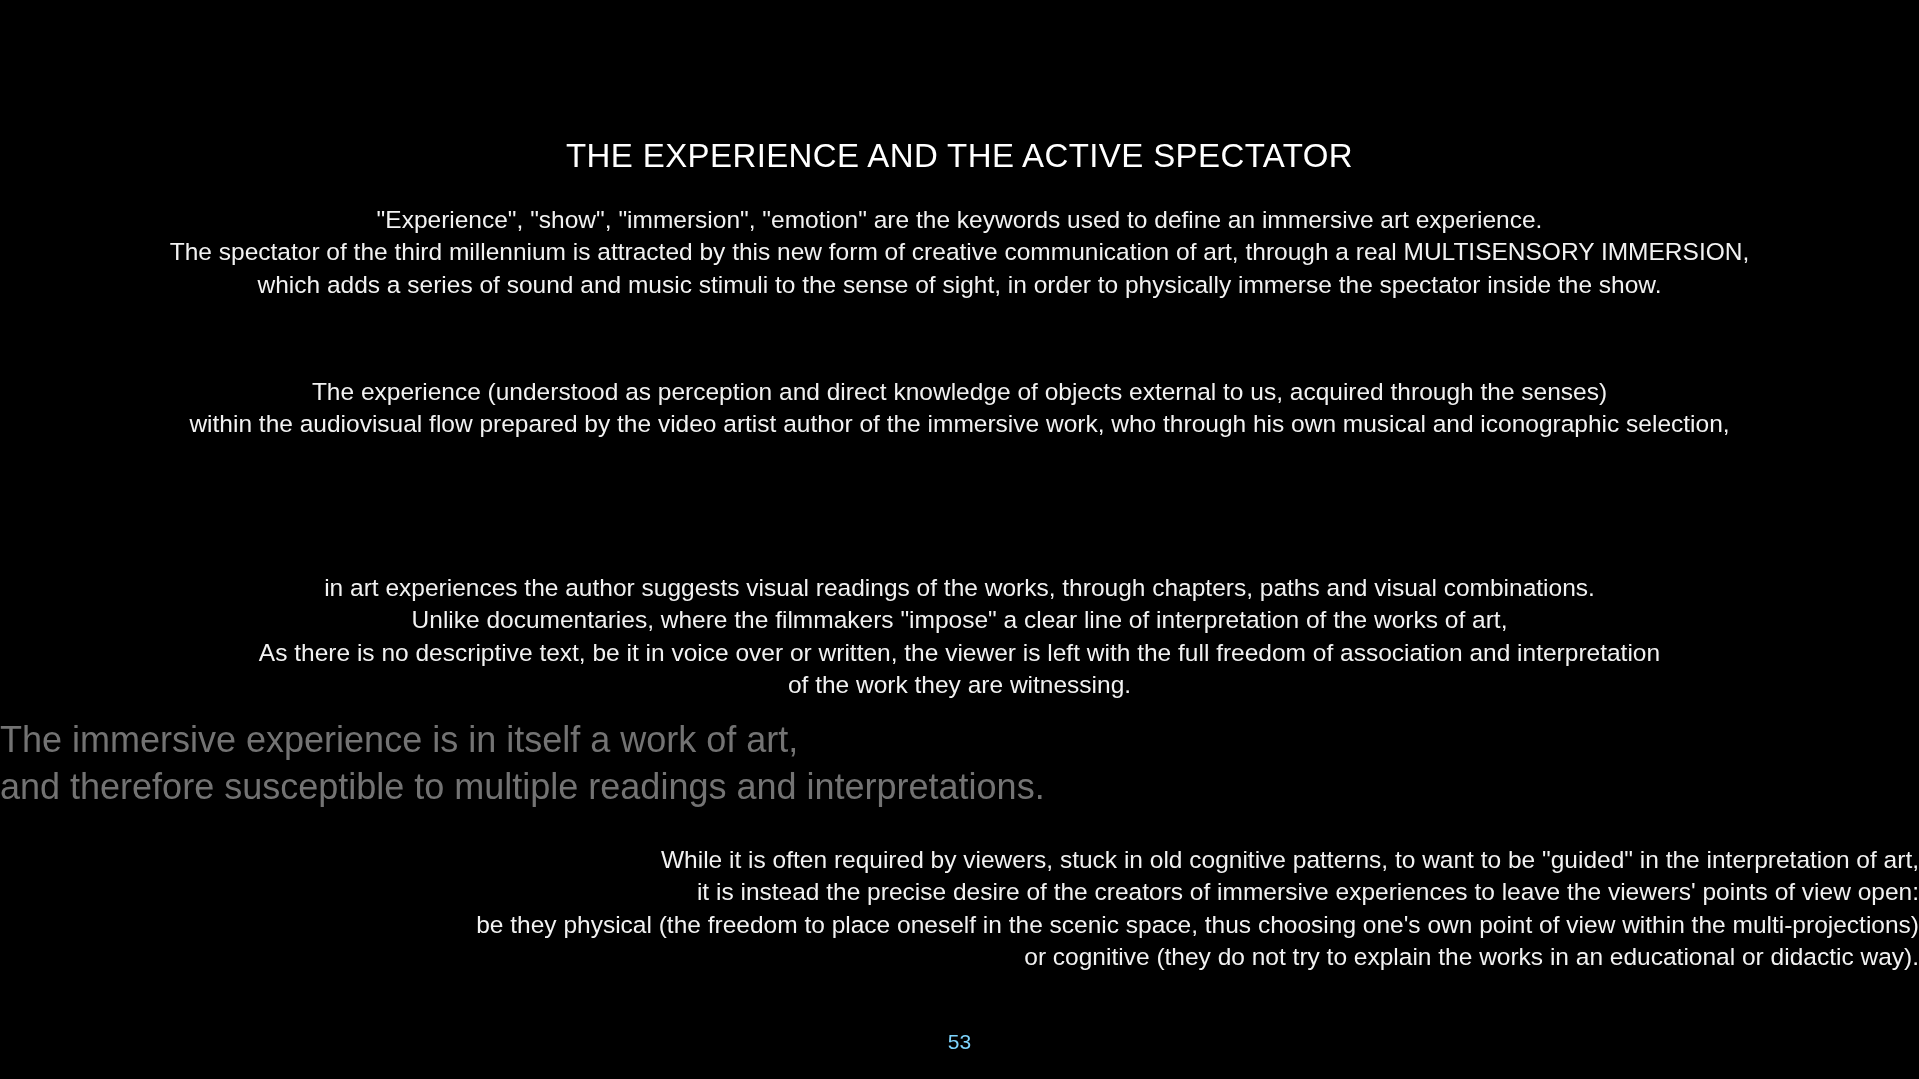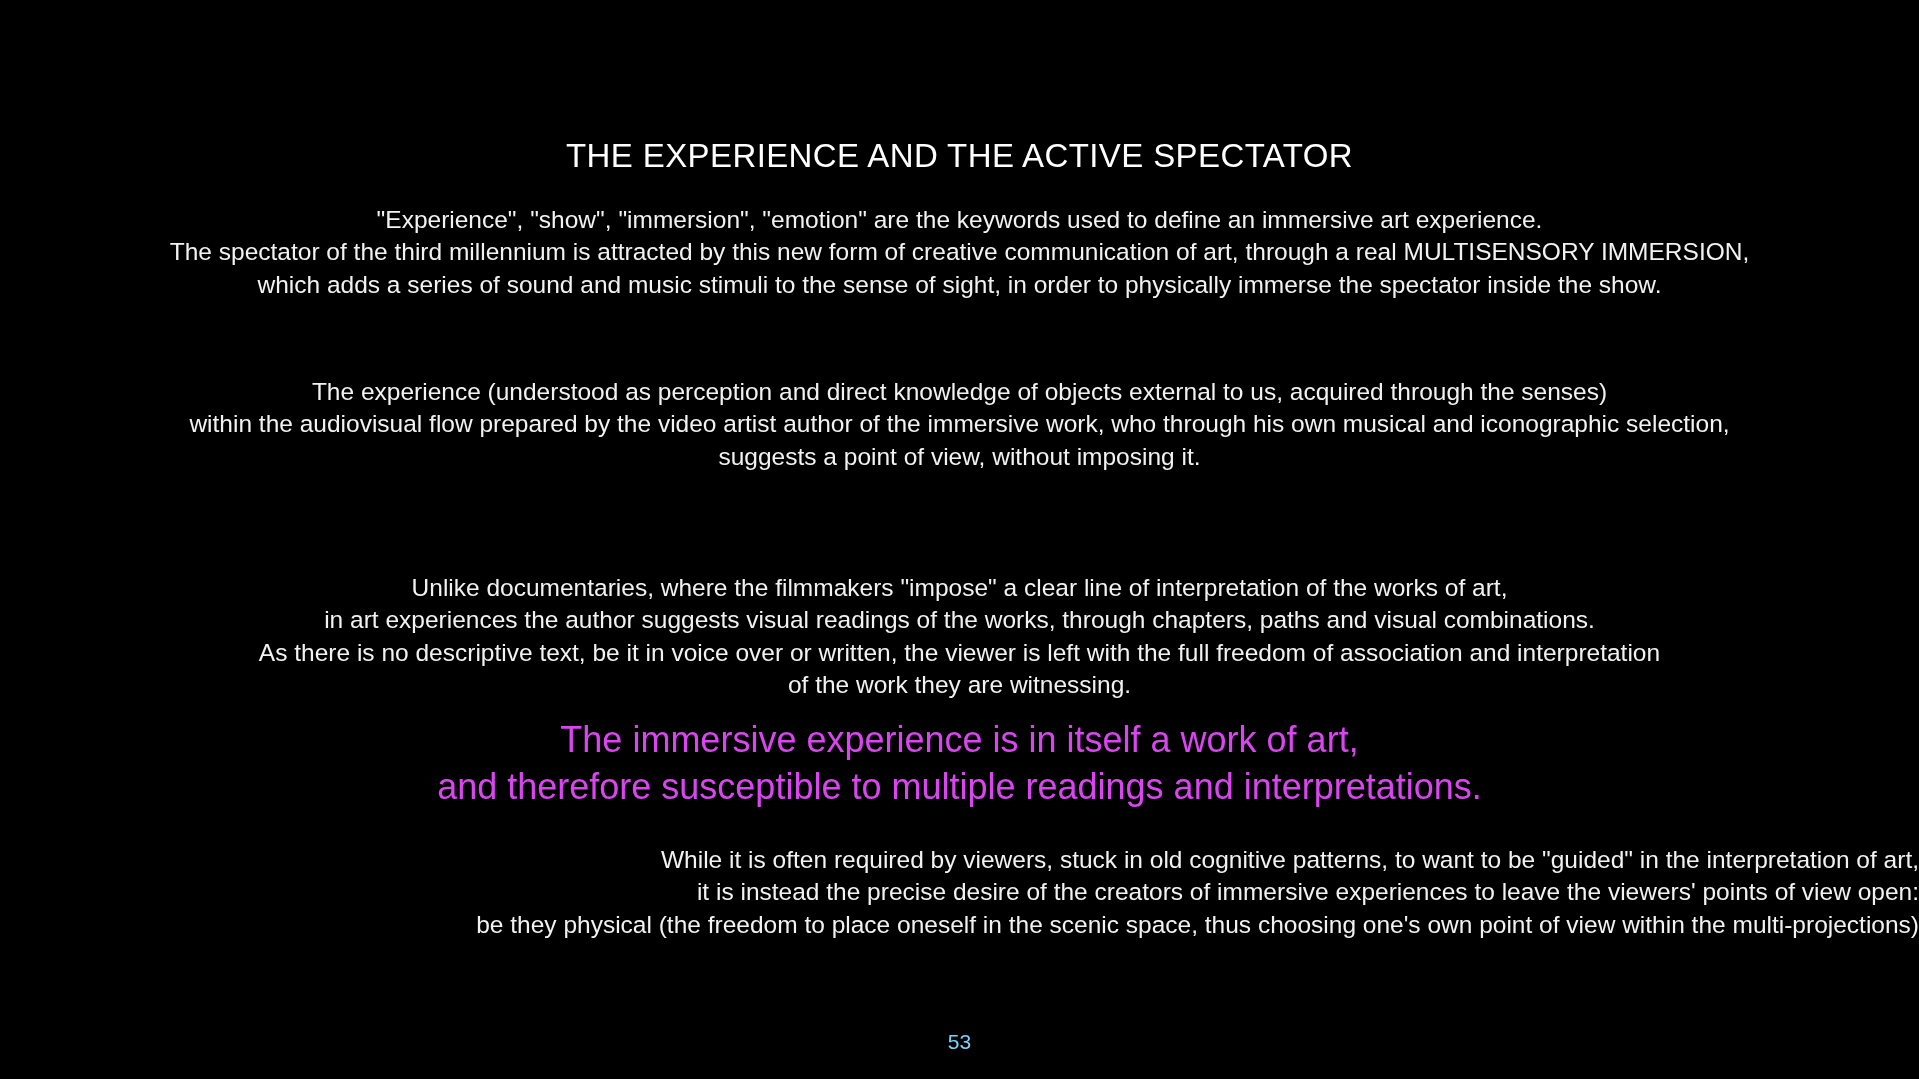--- a/index.html
+++ b/index.html
@@ -57,25 +57,25 @@
   #para-1 { top: 204px; }
   #para-2 { top: 376px; }
   #para-3 { top: 572px; }
   #para-5 { top: 844px; text-align: right; }
 
   .emphasis-block {
     position: absolute;
     left: 0;
     width: 100%;
     top: 716px;
-    text-align: center;
+    text-align: left;
     font-size: 36px;
     font-weight: 400;
     line-height: 47px;
-    color: #d946ef;
+    color: #737373;
   }
 
   .emphasis-block .line {
     display: block;
     white-space: nowrap;
   }
 
   .page-number {
     position: absolute;
     left: 0;
@@ -96,36 +96,36 @@
 
   <div class="body-block" id="para-1">
     <span class="line">"Experience", "show", "immersion", "emotion" are the keywords used to define an immersive art experience.</span>
     <span class="line">The spectator of the third millennium is attracted by this new form of creative communication of art, through a real MULTISENSORY IMMERSION,</span>
     <span class="line">which adds a series of sound and music stimuli to the sense of sight, in order to physically immerse the spectator inside the show.</span>
   </div>
 
   <div class="body-block" id="para-2">
     <span class="line">The experience (understood as perception and direct knowledge of objects external to us, acquired through the senses)</span>
     <span class="line">within the audiovisual flow prepared by the video artist author of the immersive work, who through his own musical and iconographic selection,</span>
-    <span class="line">suggests a point of view, without imposing it.</span>
   </div>
 
   <div class="body-block" id="para-3">
+    <span class="line">in art experiences the author suggests visual readings of the works, through chapters, paths and visual combinations.</span>
     <span class="line">Unlike documentaries, where the filmmakers "impose" a clear line of interpretation of the works of art,</span>
-    <span class="line">in art experiences the author suggests visual readings of the works, through chapters, paths and visual combinations.</span>
     <span class="line">As there is no descriptive text, be it in voice over or written, the viewer is left with the full freedom of association and interpretation</span>
     <span class="line">of the work they are witnessing.</span>
   </div>
 
   <div class="emphasis-block">
     <span class="line">The immersive experience is in itself a work of art,</span>
     <span class="line">and therefore susceptible to multiple readings and interpretations.</span>
   </div>
 
   <div class="body-block" id="para-5">
     <span class="line">While it is often required by viewers, stuck in old cognitive patterns, to want to be "guided" in the interpretation of art,</span>
     <span class="line">it is instead the precise desire of the creators of immersive experiences to leave the viewers' points of view open:</span>
     <span class="line">be they physical (the freedom to place oneself in the scenic space, thus choosing one's own point of view within the multi-projections)</span>
+    <span class="line">or cognitive (they do not try to explain the works in an educational or didactic way).</span>
   </div>
 
   <div class="page-number">53</div>
 
 </div>
 
 </body></html>

